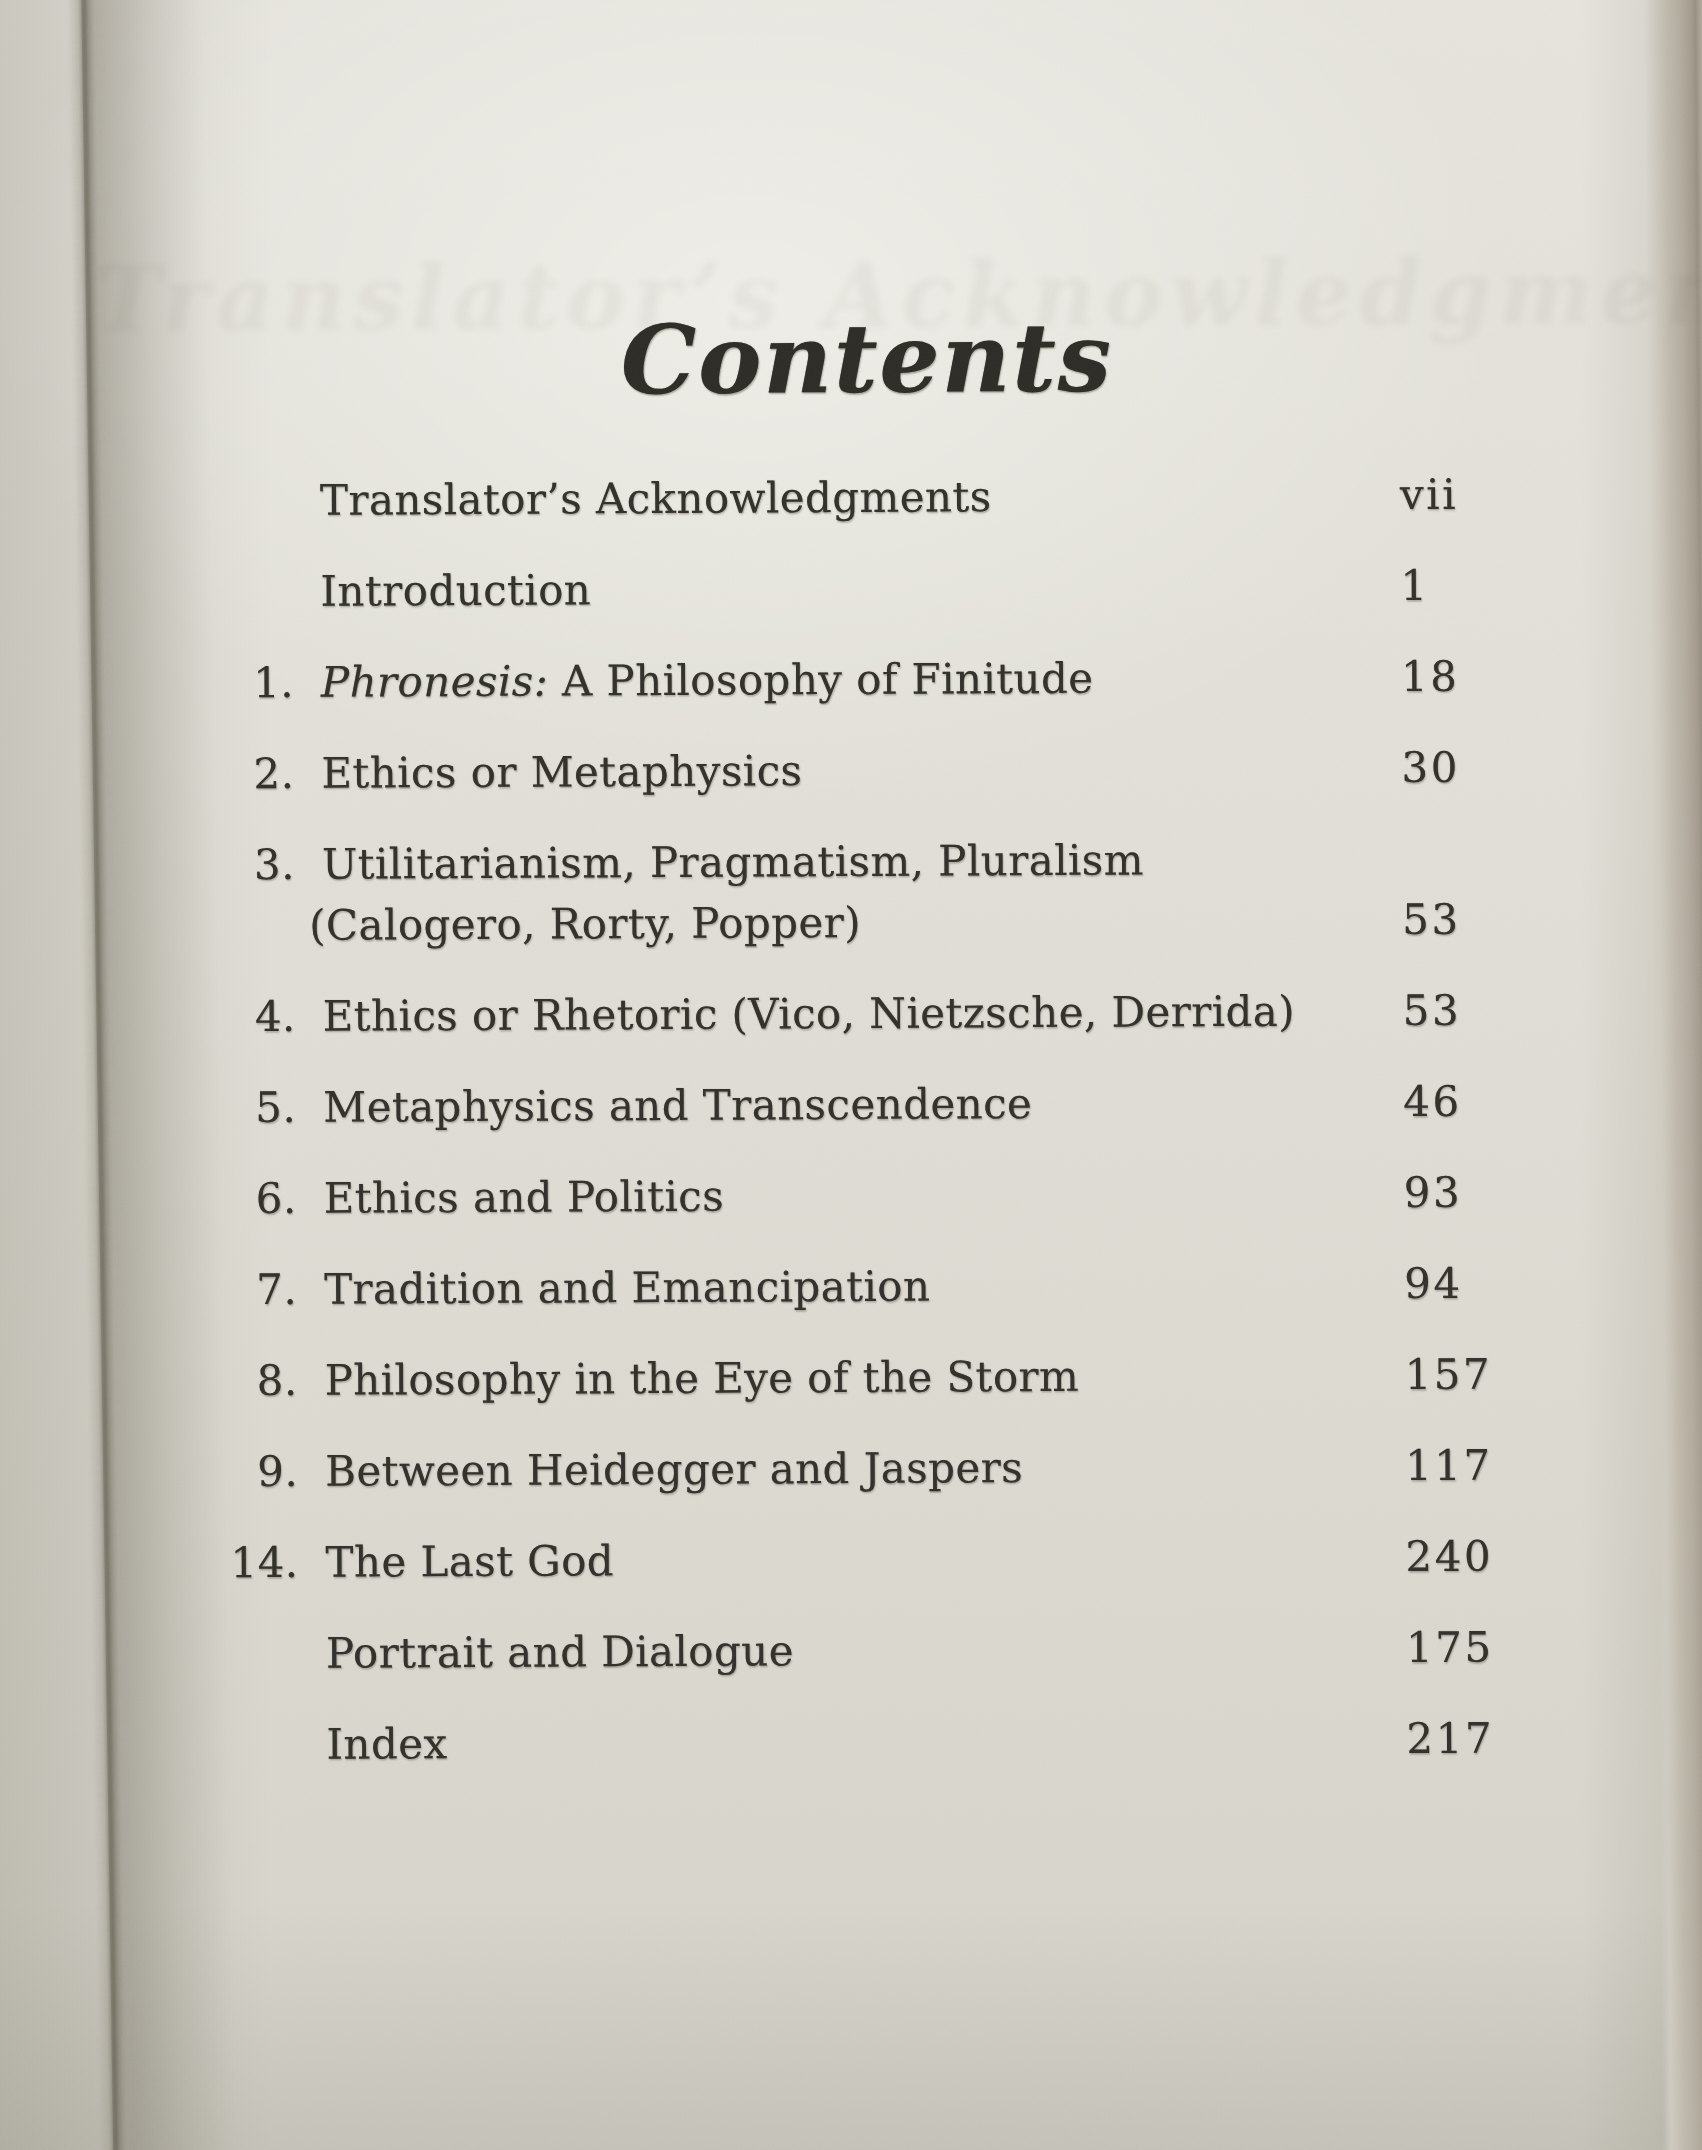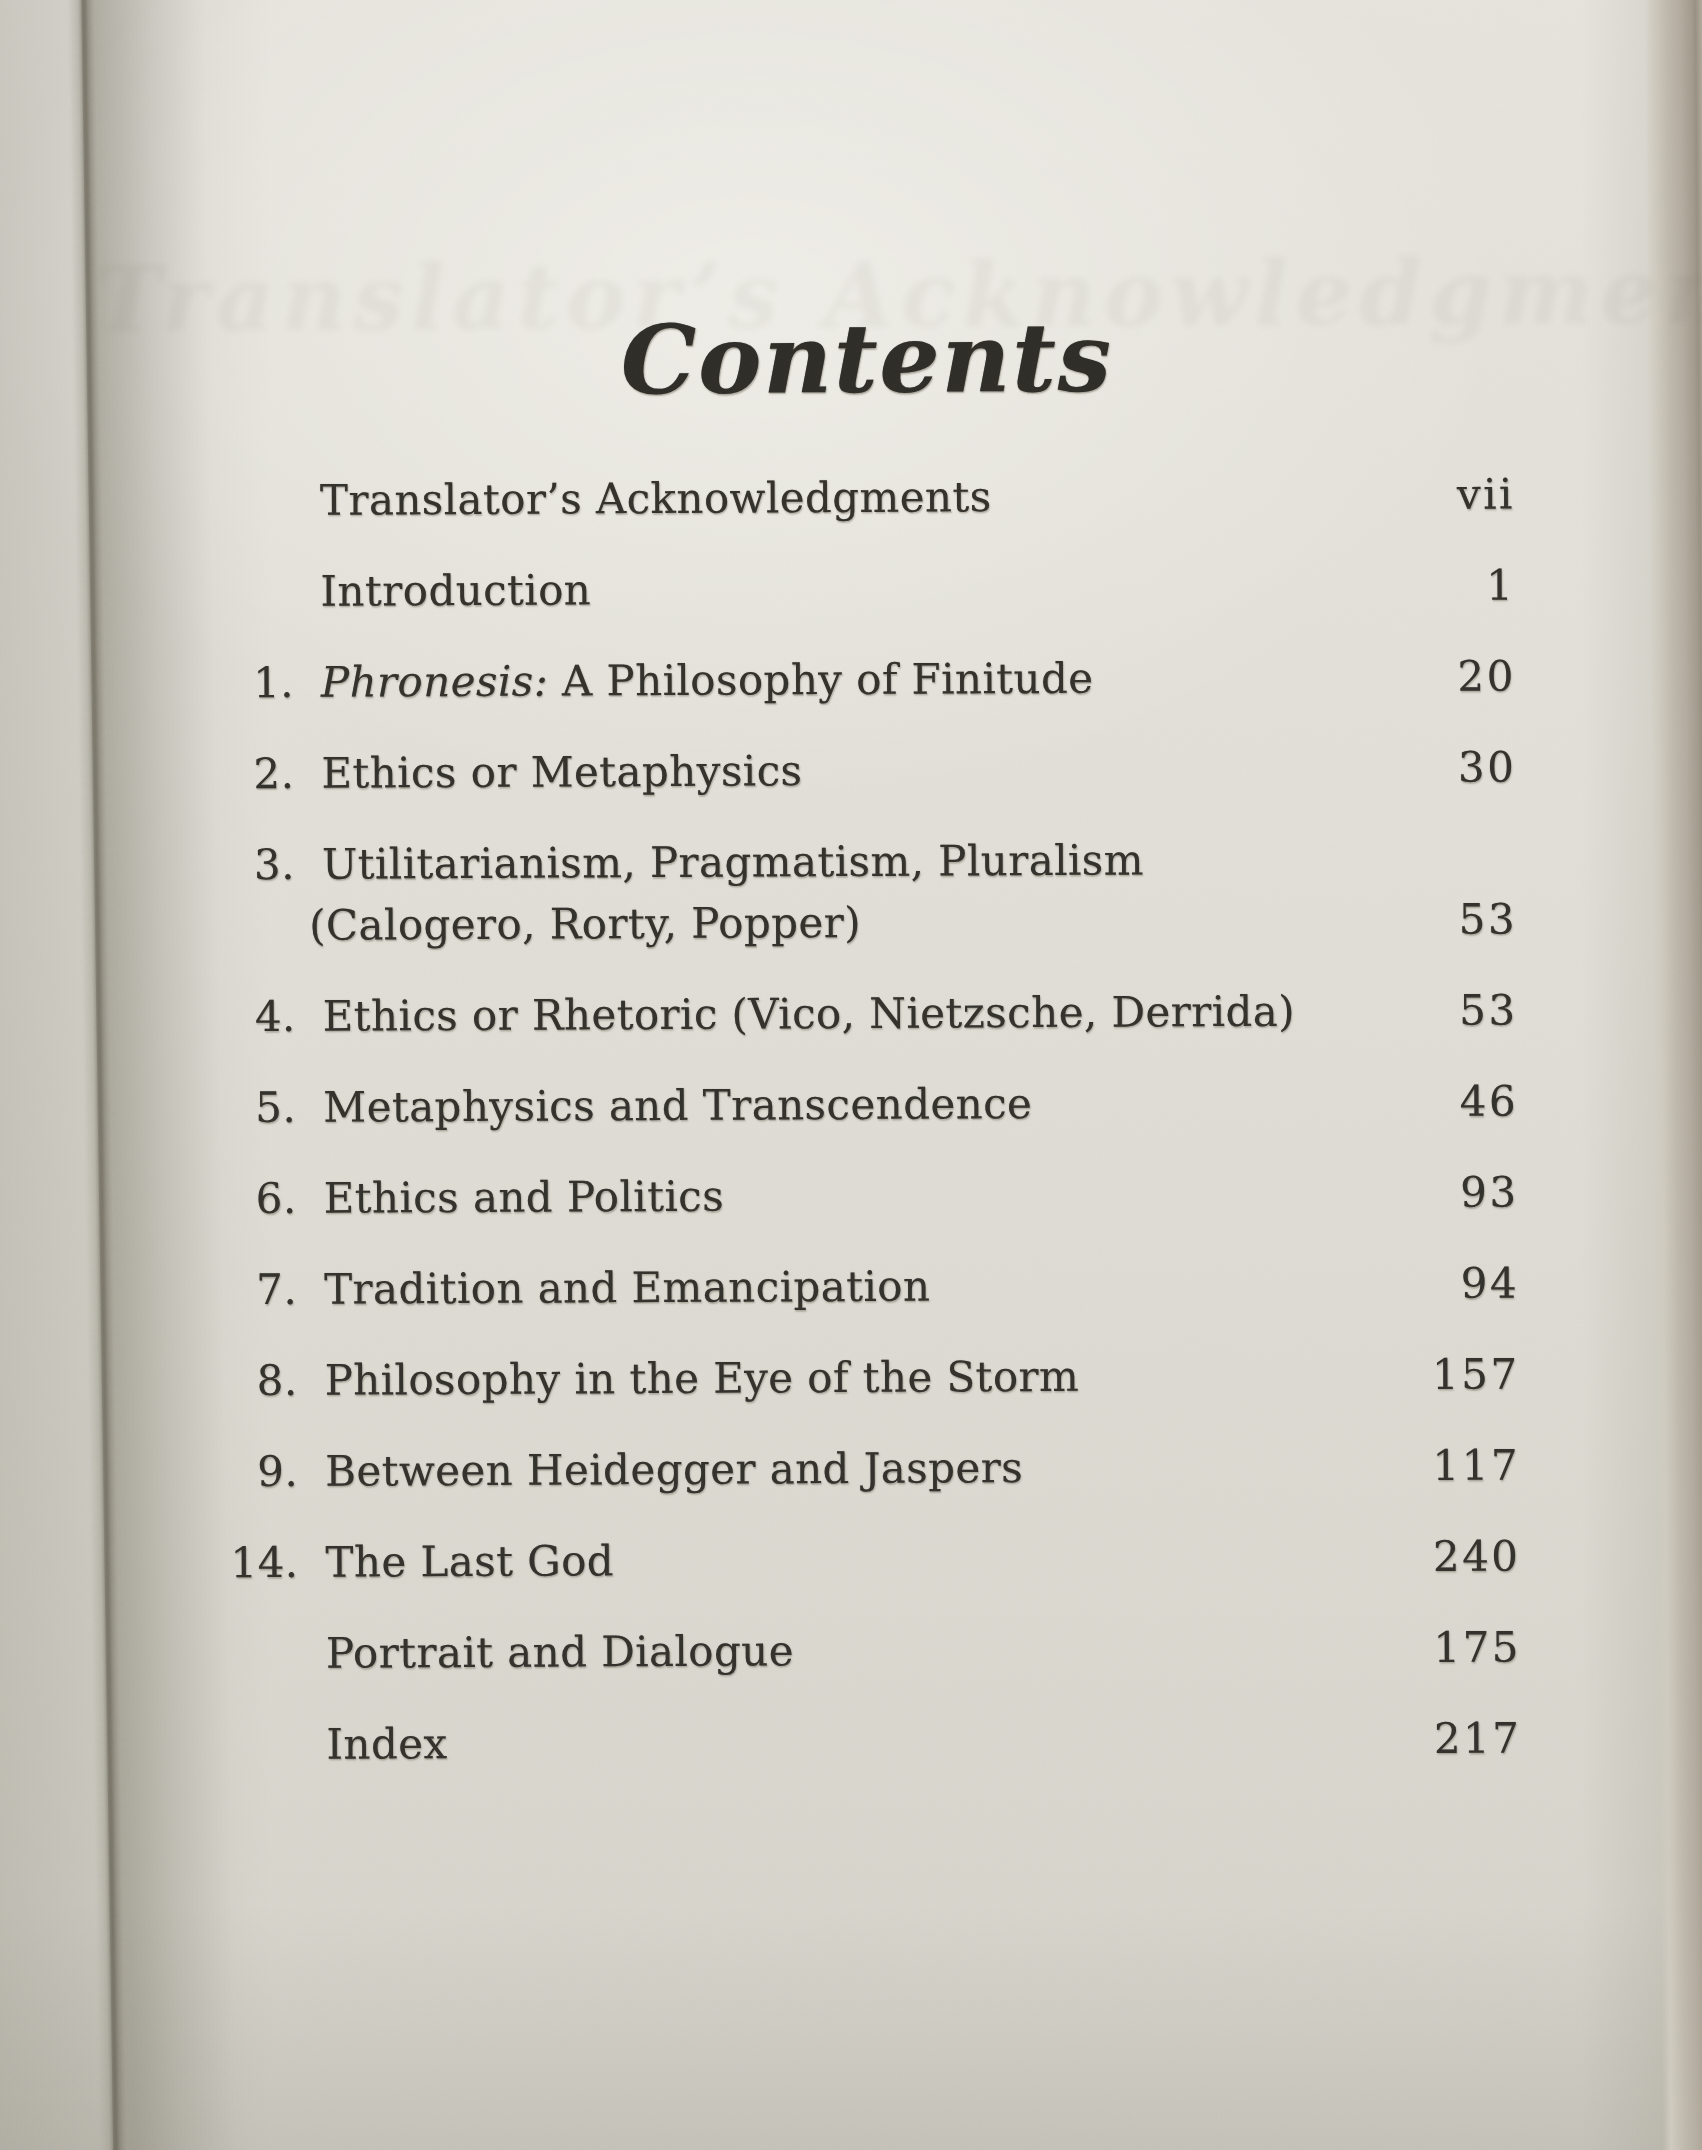--- a/index.html
+++ b/index.html
@@ -85,21 +85,21 @@
   }
   .row-title {
     flex: 1 1 auto;
     margin-left: 14px;
     text-indent: 13px;
   }
   .row-title em { font-style: italic; }
   .pnum {
     flex: 0 0 115px; width: 115px;
     align-self: flex-end;
-    text-align: right; white-space: nowrap;
+    text-align: left; white-space: nowrap;
     letter-spacing: 2.5px;
   }
 
   .grain { position: absolute; inset: 0; opacity: 0.16; mix-blend-mode: soft-light; pointer-events: none; }
 </style>
 </head>
 <body>
 
 <div class="left-page"></div>
 <div class="page-main"></div>
@@ -119,21 +119,21 @@
 
   <div class="toc-row">
     <span class="num"></span>
     <span class="row-title">Introduction</span>
     <span class="pnum">1</span>
   </div>
 
   <div class="toc-row">
     <span class="num">1.</span>
     <span class="row-title"><em>Phronesis:</em> A Philosophy of Finitude</span>
-    <span class="pnum">20</span>
+    <span class="pnum">18</span>
   </div>
 
   <div class="toc-row">
     <span class="num">2.</span>
     <span class="row-title">Ethics or Metaphysics</span>
     <span class="pnum">30</span>
   </div>
 
   <div class="toc-row">
     <span class="num">3.</span>

